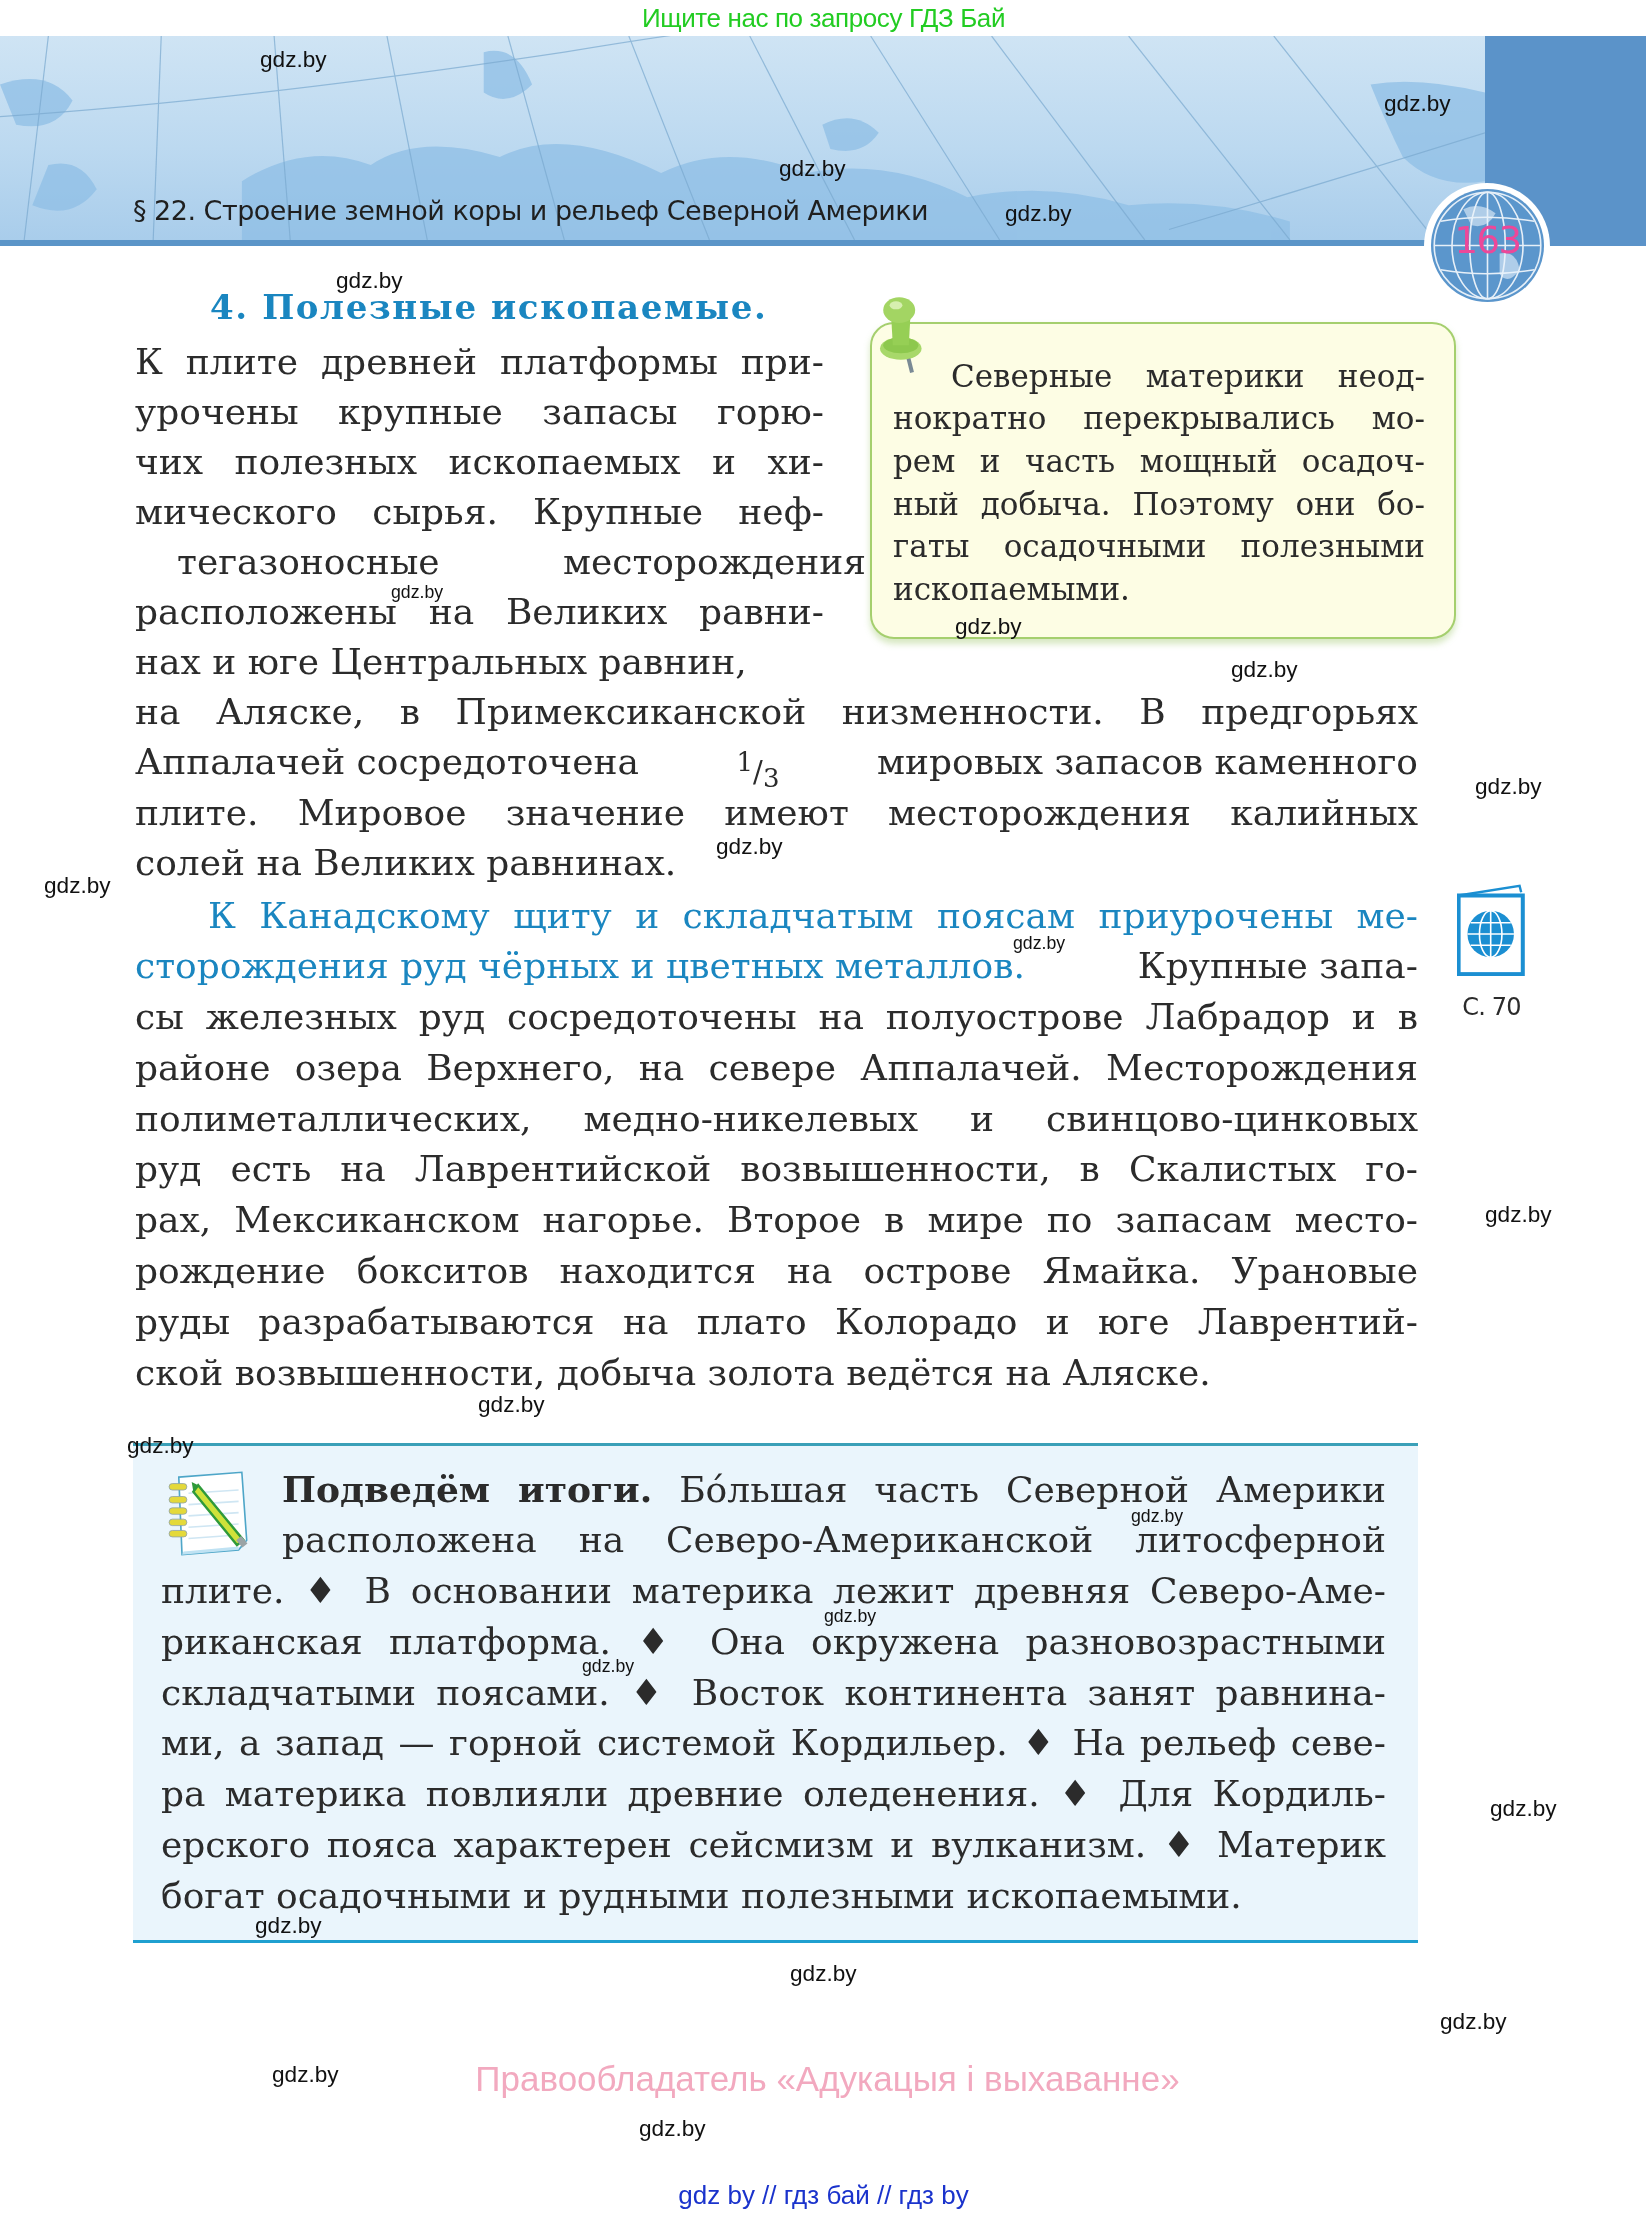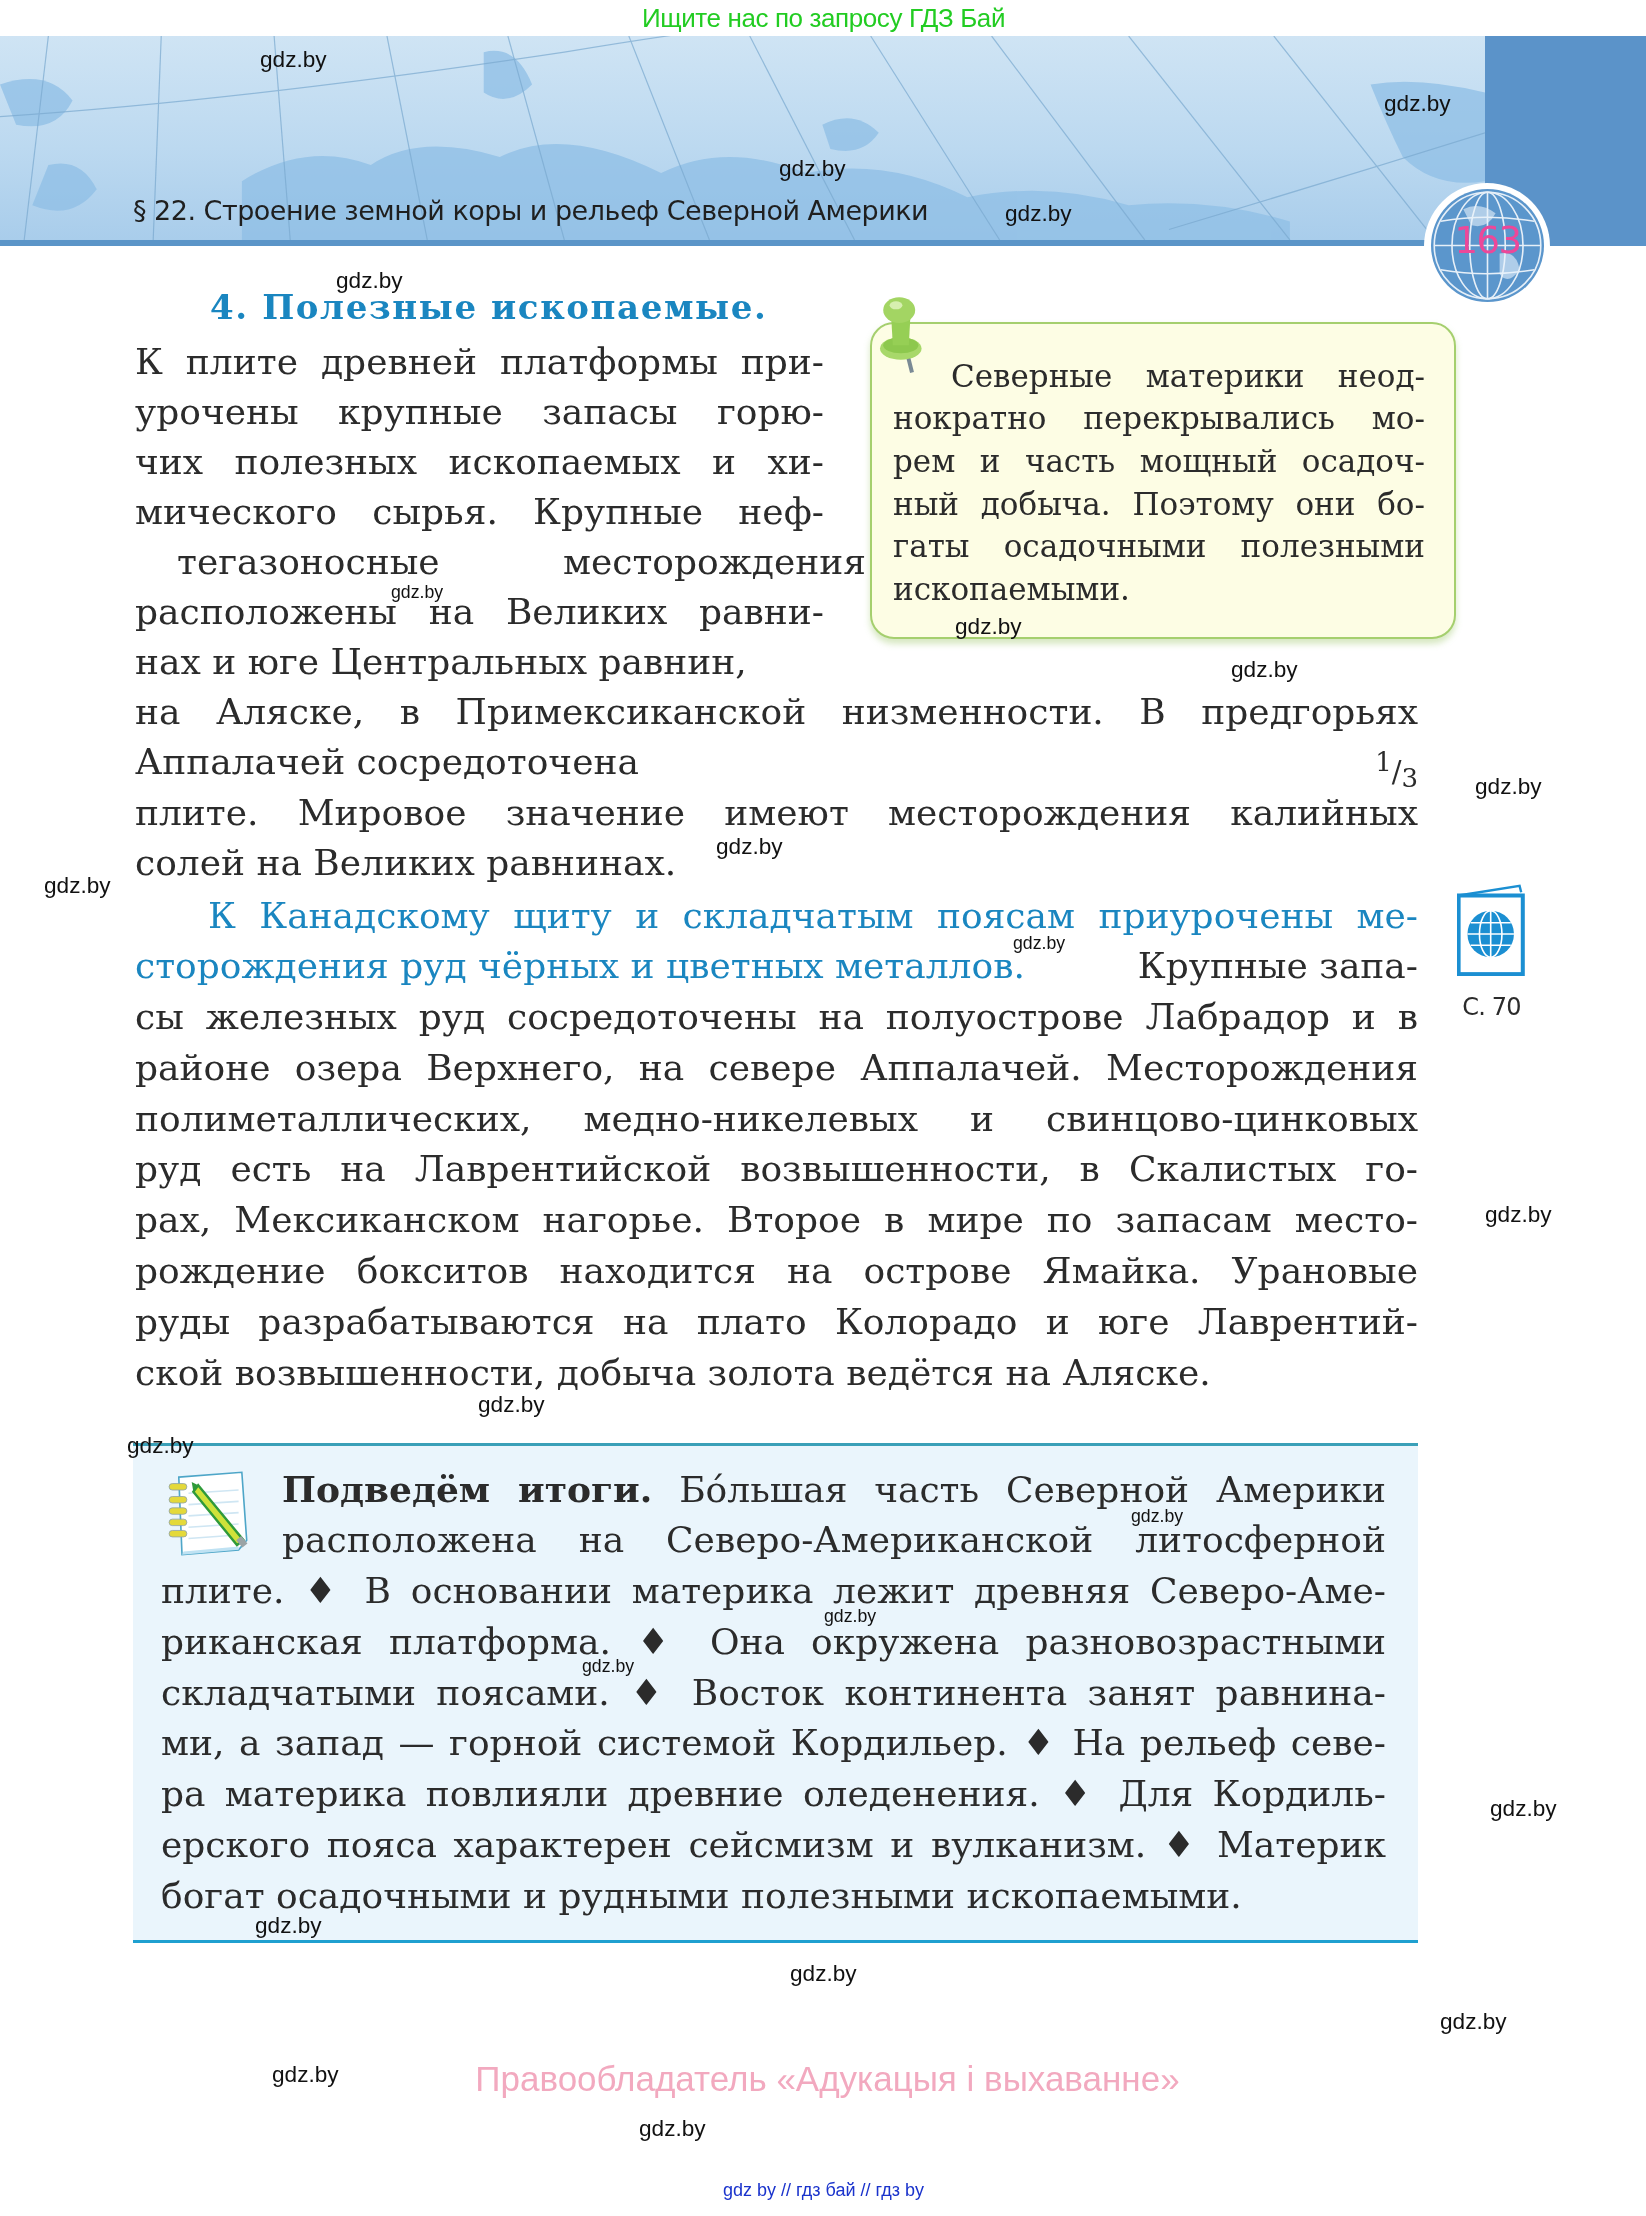--- a/index.html
+++ b/index.html
@@ -25,21 +25,21 @@
   .note-line{position:absolute;left:893px;width:532px;font-size:31px;line-height:43px;white-space:nowrap;color:#2b2b2b;text-align:justify;text-align-last:justify;}
   .note-line.last{text-align-last:left;}
   .pushpin{left:864px;top:292px;}
   .summary-box{left:133px;top:1443px;width:1285px;height:494px;background:#eaf5fc;border-top:3.2px solid #3aa0b8;border-bottom:3.2px solid #1fa0d0;}
   .sum-line{position:absolute;left:161px;font-size:36px;line-height:51px;white-space:nowrap;color:#2b2b2b;text-align:justify;text-align-last:justify;width:1225px;}
   .sum-line.first{left:282px;width:1104px;}
   .sum-line.last{text-align-last:left;}
   .atlas-icon{left:1457px;top:884px;}
   .atlas-label{left:1451px;top:993px;width:81px;text-align:center;font-family:"DejaVu Sans","Liberation Sans",sans-serif;font-size:24px;color:#2b2b2b;letter-spacing:-0.8px;}
   .copyright{left:0;width:1647px;top:2059px;text-align:center;font-family:"Liberation Sans",sans-serif;font-size:35px;color:#f2a9bf;padding-left:4px;}
-  .footer-links{left:0;width:1647px;top:2180px;text-align:center;font-family:"Liberation Sans",sans-serif;font-size:18px;color:#1a33cc;}
+  .footer-links{left:0;width:1647px;top:2180px;text-align:center;font-family:"Liberation Sans",sans-serif;font-size:26px;color:#1a33cc;}
   .frac{font-size:29px;}
   .frac sup{font-size:26px;vertical-align:11.3px;}
   .frac sub{font-size:26px;vertical-align:-4.8px;}
 </style>
 </head>
 <body>
 
 <div class="abs top-ad">Ищите нас по запросу ГДЗ Бай</div>
 
 <div class="abs header-band">
@@ -100,20 +100,21 @@
 <div class="line j" style="top:437px;width:689px;">чих полезных ископаемых и хи-</div>
 <div class="line j" style="top:487px;width:689px;">мического сырья. Крупные неф-</div>
 <div class="line j" style="top:537px;width:689px;margin-left:42px;">тегазоносные месторождения</div>
 <div class="line j" style="top:587px;width:689px;">расположены на Великих равни-</div>
 <div class="line" style="top:637px;">нах и юге Центральных равнин,</div>
 
 <div class="line j" style="top:687px;width:1283px;">на Аляске, в Примексиканской низменности. В предгорьях</div>
 <div class="line" style="top:737px;width:1283px;display:flex;justify-content:space-between;">
   <span>Аппалачей сосредоточена</span>
   <span class="frac"><sup>1</sup>/<sub>3</sub></span>
+  <span>мировых запасов каменного</span>
 </div>
 <div class="line j" style="top:788px;width:1283px;">плите. Мировое значение имеют месторождения калийных</div>
 <div class="line" style="top:838px;">солей на Великих равнинах.</div>
 
 <div class="line j blue" style="top:891px;left:208px;width:1210px;">К Канадскому щиту и складчатым поясам приурочены ме-</div>
 <div class="line" style="top:941px;width:1283px;display:flex;justify-content:space-between;">
   <span class="blue">сторождения руд чёрных и цветных металлов.</span>
   <span>Крупные запа-</span>
 </div>
 <div class="line j" style="top:992px;width:1283px;">сы железных руд сосредоточены на полуострове Лабрадор и в</div>

